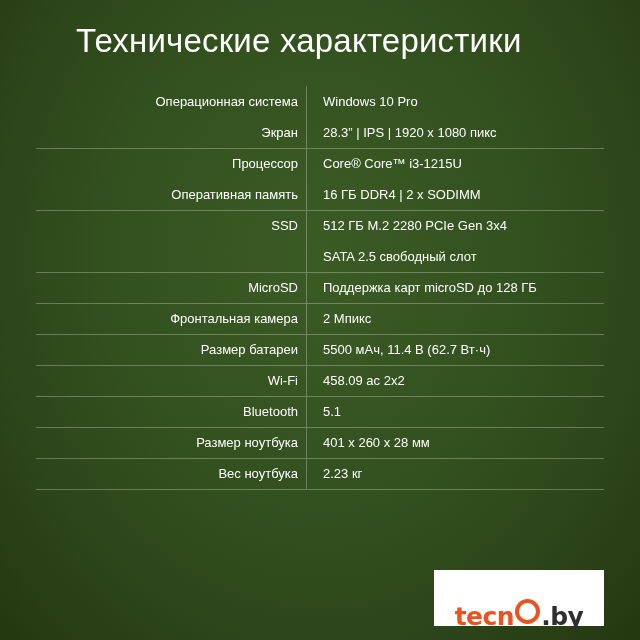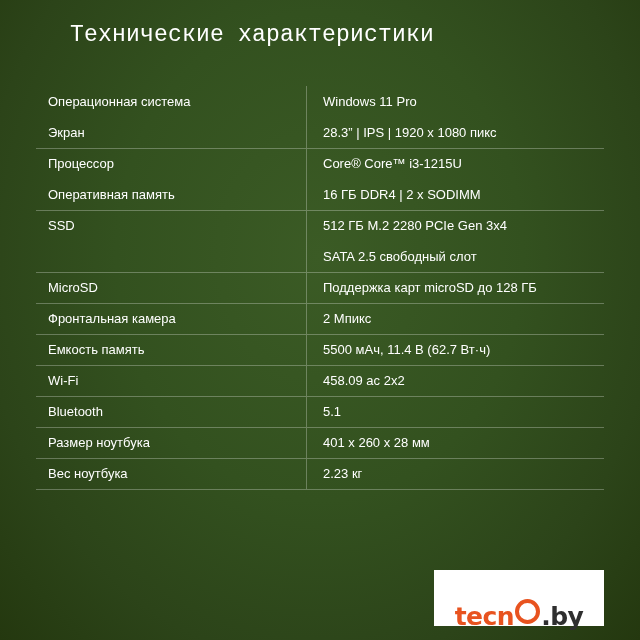--- a/index.html
+++ b/index.html
@@ -15,28 +15,27 @@
   }
   .page {
     position: relative;
     width: 640px;
     height: 640px;
     background: radial-gradient(ellipse at 50% 40%, #3b5b25 0%, #33511f 45%, #2c4419 75%, #24380f 100%);
     box-sizing: border-box;
   }
   .title {
     position: absolute;
-    left: 70px;
+    left: 76px;
     top: 22px;
     color: #ffffff;
-    font-size: 23px;
+    font-size: 33px;
     font-weight: 400;
     letter-spacing: 0.2px;
     white-space: nowrap;
-    font-family: Liberation Mono, monospace;
   }
   .spec-table {
     position: absolute;
     left: 36px;
     top: 86px;
     width: 568px;
     border-collapse: collapse;
     table-layout: fixed;
   }
   .spec-table td {
@@ -47,20 +46,21 @@
     vertical-align: middle;
     border-bottom: 1px solid rgba(255,255,255,0.28);
   }
   .spec-table tr.no-border td {
     border-bottom: none;
   }
   .cell-label {
     width: 250px;
     padding-left: 12px !important;
     padding-right: 8px !important;
+    text-align: right;
   }
   .cell-value {
     padding-left: 16px !important;
     padding-right: 8px !important;
     border-left: 1px solid rgba(255,255,255,0.28);
   }
   .row-h {
     height: 31px;
   }
   .row-h-sub {
@@ -104,21 +104,21 @@
 <body>
 
 <div class="page">
 
   <div class="title">Технические характеристики</div>
 
   <table class="spec-table">
     <tbody>
       <tr class="row-h no-border">
         <td class="cell-label">Операционная система</td>
-        <td class="cell-value">Windows 11 Pro</td>
+        <td class="cell-value">Windows 10 Pro</td>
       </tr>
       <tr class="row-h">
         <td class="cell-label">Экран</td>
         <td class="cell-value">28.3”  |  IPS  |  1920 x 1080 пикс</td>
       </tr>
 
       <tr class="row-h no-border">
         <td class="cell-label">Процессор</td>
         <td class="cell-value">Core® Core™ i3-1215U</td>
       </tr>
@@ -139,21 +139,21 @@
 
       <tr class="row-h">
         <td class="cell-label">MicroSD</td>
         <td class="cell-value">Поддержка карт microSD до 128 ГБ</td>
       </tr>
       <tr class="row-h">
         <td class="cell-label">Фронтальная камера</td>
         <td class="cell-value">2 Мпикс</td>
       </tr>
       <tr class="row-h">
-        <td class="cell-label">Емкость память</td>
+        <td class="cell-label">Размер батареи</td>
         <td class="cell-value">5500 мАч, 11.4 В (62.7 Вт·ч)</td>
       </tr>
       <tr class="row-h">
         <td class="cell-label">Wi-Fi</td>
         <td class="cell-value">458.09 ac 2x2</td>
       </tr>
       <tr class="row-h">
         <td class="cell-label">Bluetooth</td>
         <td class="cell-value">5.1</td>
       </tr>

